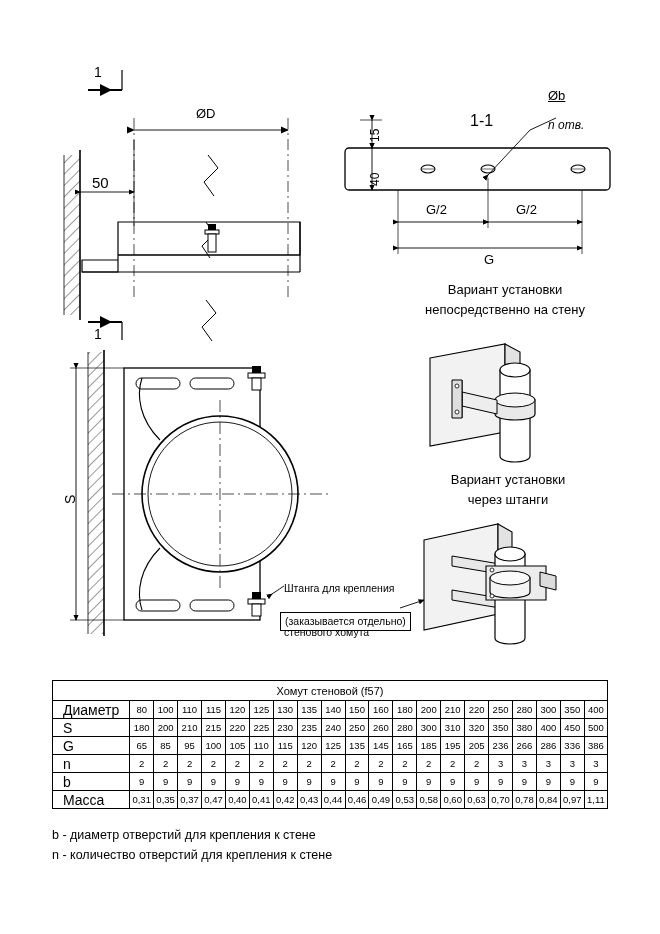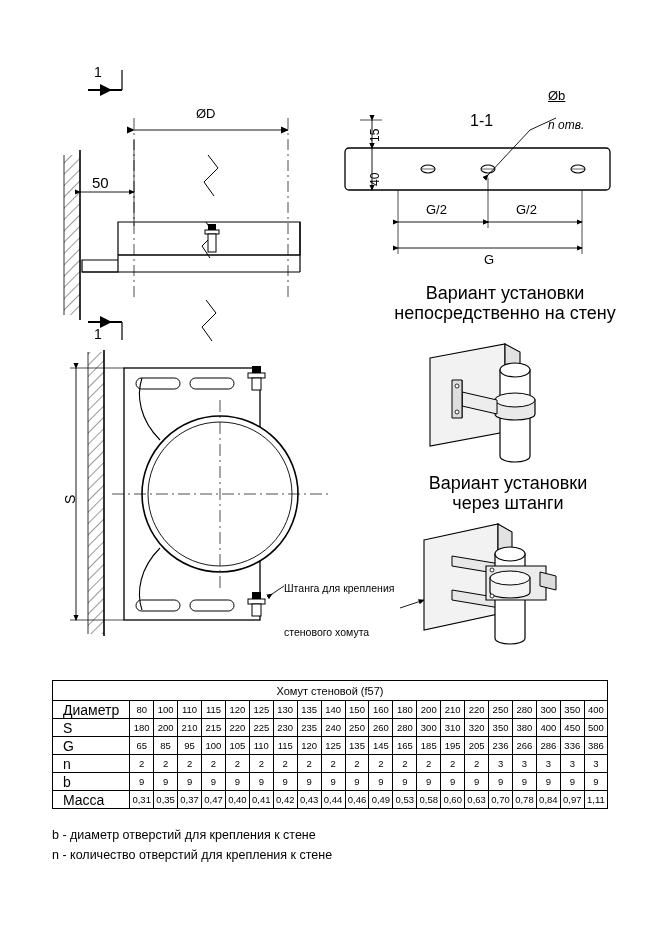--- a/index.html
+++ b/index.html
@@ -1,20 +1,20 @@
 <!DOCTYPE html>
 <html><head>
 <meta charset="utf-8">
 <style>
   html,body{margin:0;padding:0;background:#ffffff;}
   body{width:660px;height:934px;position:relative;font-family:"Liberation Sans",sans-serif;color:#000;}
   .sheet{position:absolute;inset:0;}
   svg{position:absolute;top:0;left:0;}
   .lbl{position:absolute;font-family:"Liberation Sans",sans-serif;color:#000;white-space:nowrap;}
-  .cap{font-size:18px;text-align:center;line-height:1.25;}
+  .cap{font-size:13px;text-align:center;line-height:1.25;}
   .note{font-size:10.5px;line-height:1.25;}
   .footnote{font-size:12.5px;}
   table.spec{position:absolute;border-collapse:collapse;font-family:"Liberation Sans",sans-serif;}
   table.spec td,table.spec th{border:1px solid #000;font-size:9.5px;text-align:center;padding:1px 0;font-weight:normal;height:15px;}
   table.spec td.rowhdr{font-size:14px;padding:0 10px;text-align:left;width:52px;}
   table.spec td.title{font-size:11px;text-align:center;height:17px;}
   .rot{transform:rotate(-90deg);transform-origin:left top;}
 </style>
 </head>
 <body>
@@ -190,20 +190,21 @@
 <div class="lbl" style="left:516px;top:202px;font-size:13px;">G/2</div>
 <div class="lbl" style="left:484px;top:252px;font-size:13px;">G</div>
 
 <div class="lbl cap" style="left:380px;top:282px;width:250px;">Вариант установки</div>
 <div class="lbl cap" style="left:366px;top:302px;width:278px;">непосредственно на стену</div>
 
 <div class="lbl rot" style="left:62px;top:504px;font-size:14px;">S</div>
 
 <div class="lbl note" style="left:284px;top:582px;">Штанга для крепления</div>
 <div class="lbl note" style="left:284px;top:594px;margin-top:32px;">стенового хомута</div>
+<div class="lbl note" style="left:280px;top:612px;border:1px solid #000;padding:2px 4px;">(заказывается отдельно)</div>
 
 <div class="lbl cap" style="left:398px;top:472px;width:220px;">Вариант установки</div>
 <div class="lbl cap" style="left:398px;top:492px;width:220px;">через штанги</div>
 
 <table class="spec" style="left:52px;top:680px;width:556px;">
   <tbody id="spec-body">
         <tr>
           <td class="title" colspan="21">Хомут стеновой (f57)</td>
         </tr>
         <tr>

